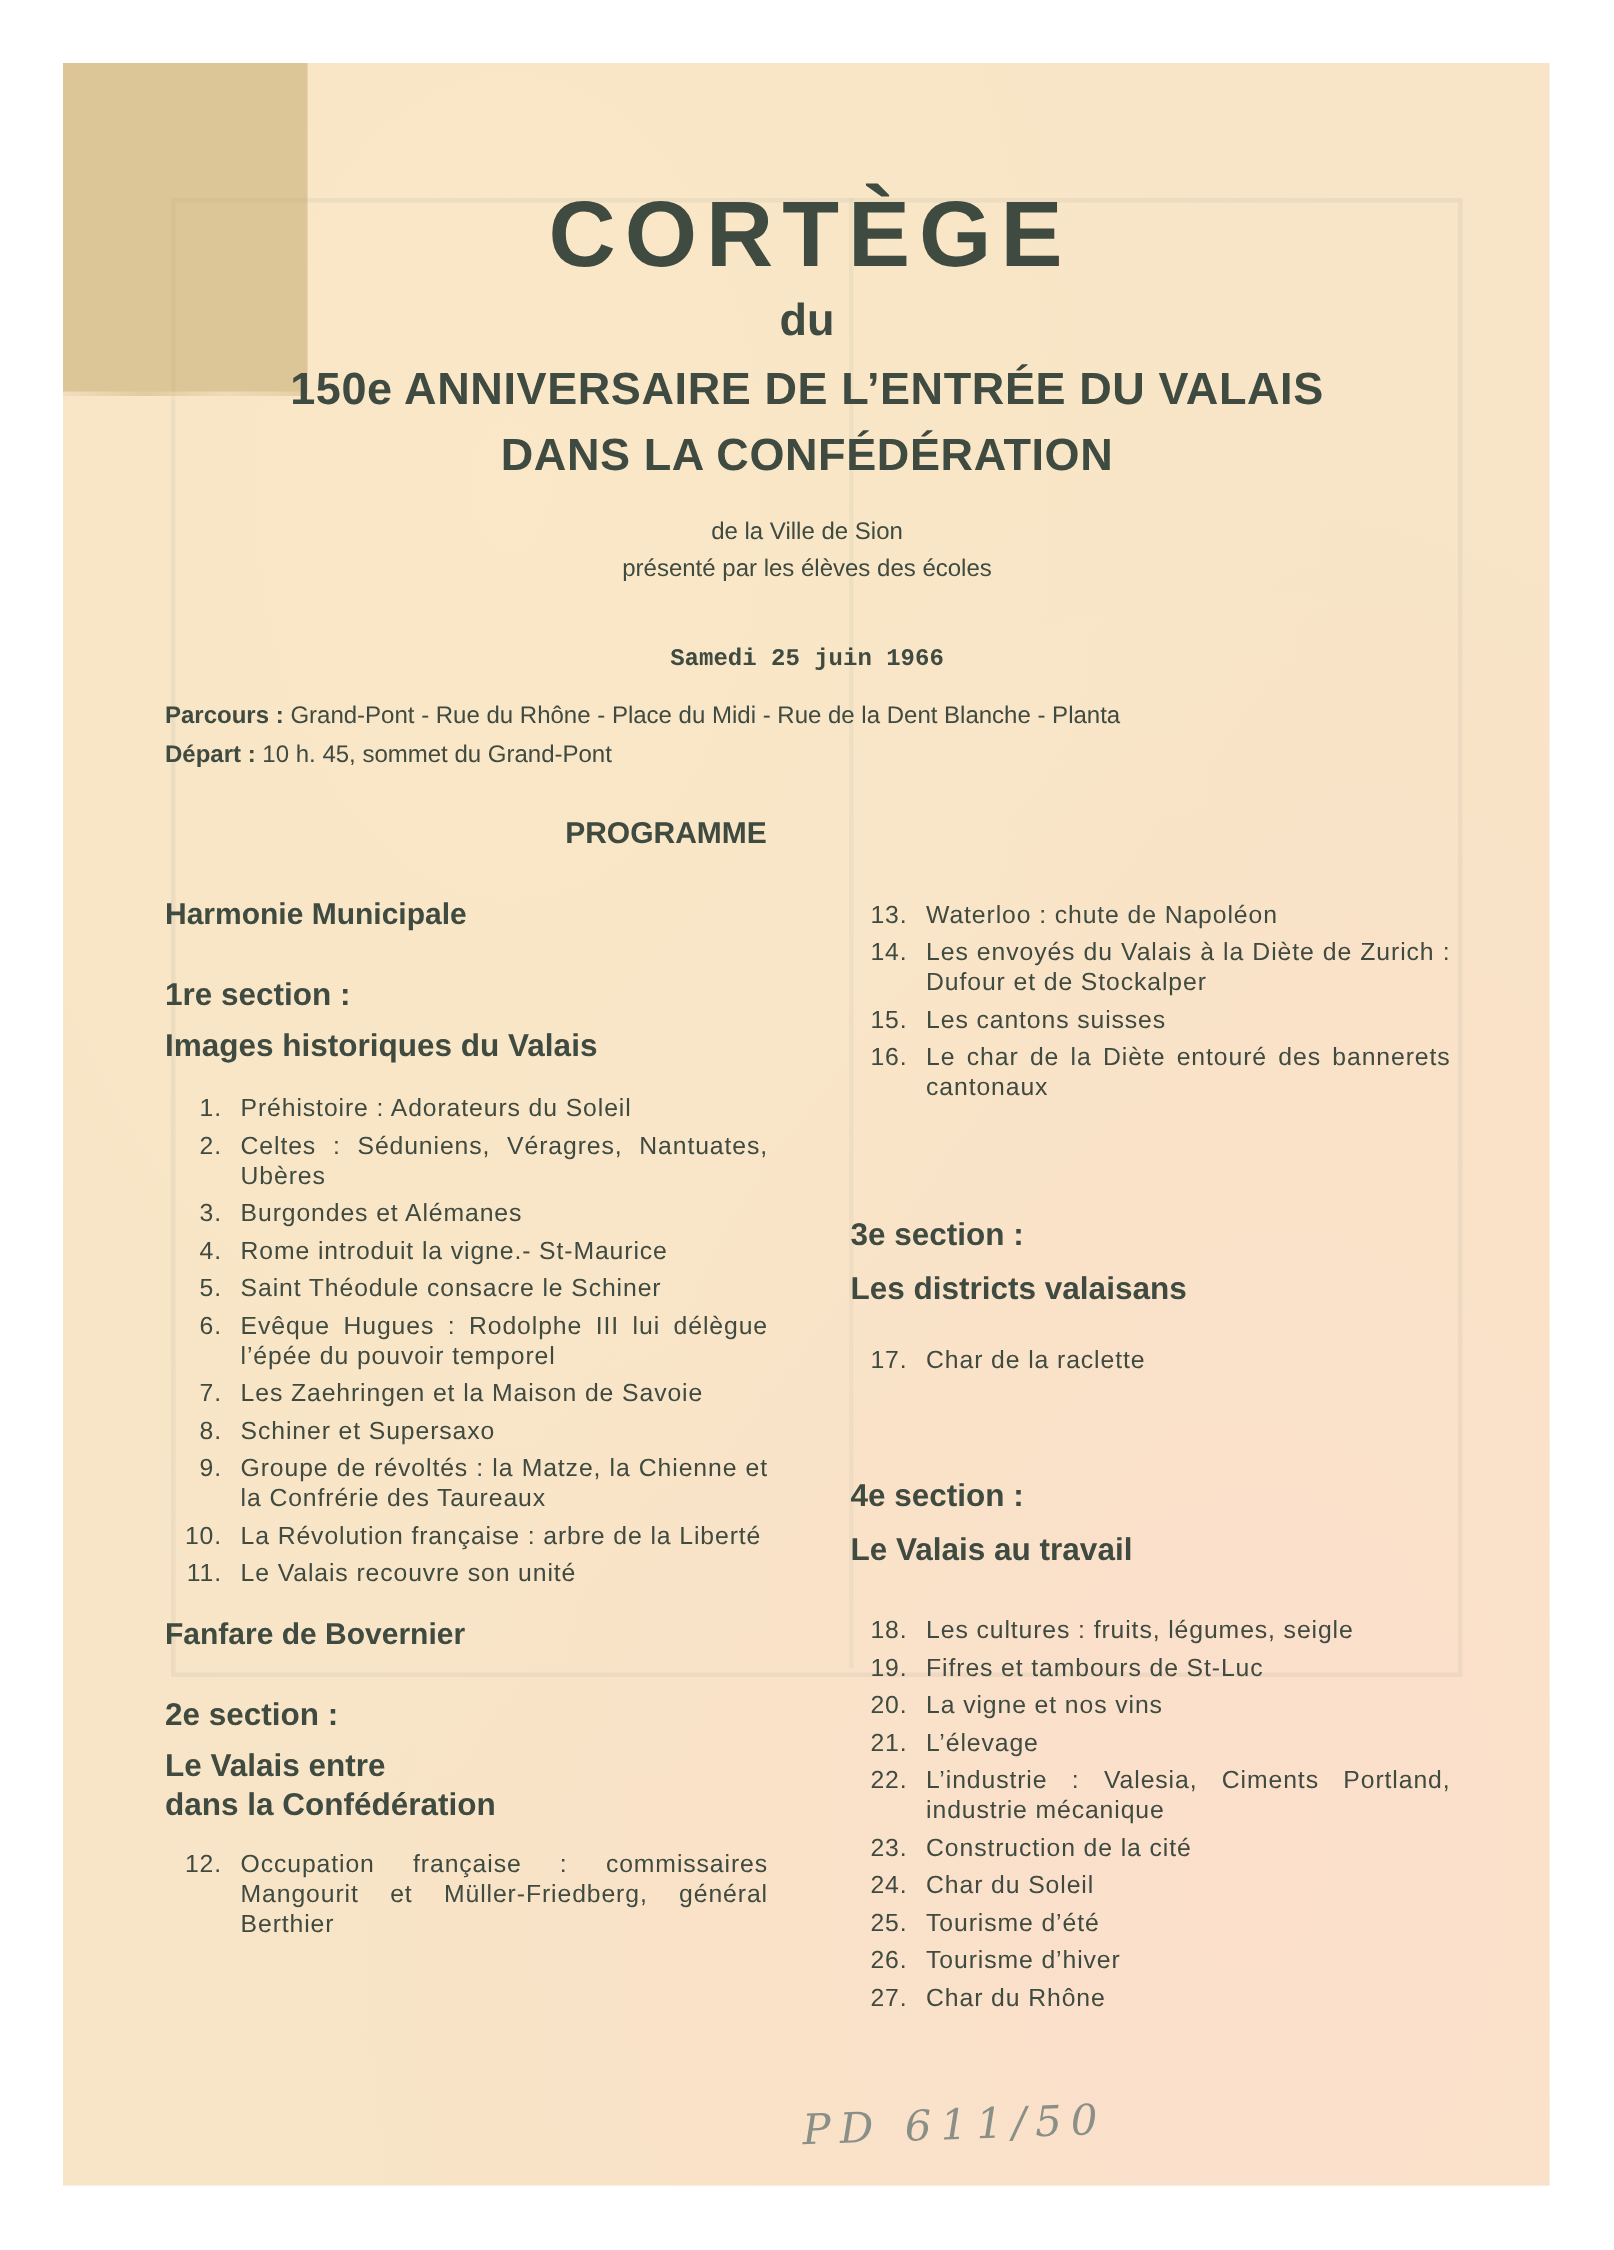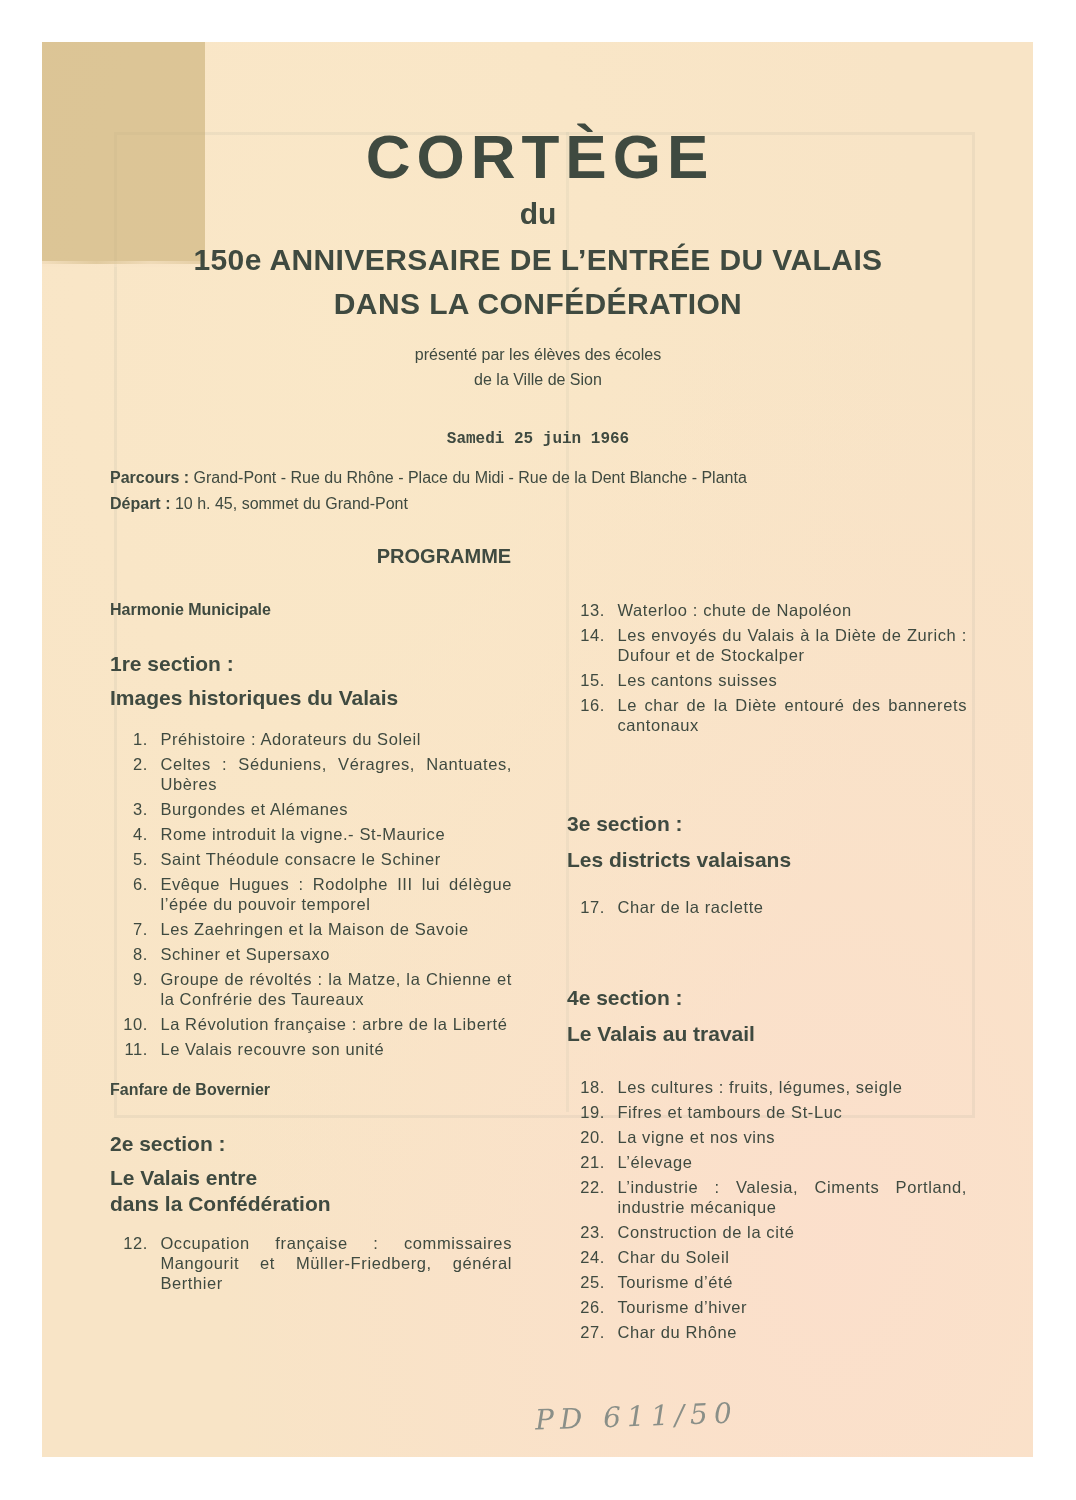--- a/index.html
+++ b/index.html
@@ -119,21 +119,21 @@
     }
 
     .col {
       position: absolute;
       font-size: 16.5px;
       line-height: 20px;
     }
     .col-left { left: 110px; width: 402px; top: 600px; }
     .col-right { left: 567px; width: 400px; top: 600px; }
 
-    .band { font-weight: bold; font-size: 16px; }
+    .band { font-weight: bold; font-size: 20px; }
     .sec-label { font-weight: bold; font-size: 21px; line-height: 28px; }
     .sec-title { font-weight: bold; font-size: 21px; line-height: 26px; }
 
     .item {
       display: flex;
       margin: 0 0 5px 0;
       letter-spacing: 0.6px;
     }
     .item .num {
       width: 40px;
@@ -169,22 +169,22 @@
   <div class="tape"></div>
 </div>
 
 <div class="abs title">CORTÈGE</div>
 <div class="abs du">du</div>
 <div class="abs subtitle">
   <div>150e ANNIVERSAIRE DE L’ENTRÉE DU VALAIS</div>
   <div>DANS LA CONFÉDÉRATION</div>
 </div>
 <div class="abs presented">
+  <div>de la Ville de Sion</div>
   <div>présenté par les élèves des écoles</div>
-  <div>de la Ville de Sion</div>
 </div>
 <div class="abs date">Samedi 25 juin 1966</div>
 <div class="abs route">
   <div>
     <b>Parcours :</b>
     <span>Grand-Pont - Rue du Rhône - Place du Midi - Rue de la Dent Blanche - Planta</span>
   </div>
   <div>
     <b>Départ :</b>
     <span>10 h. 45, sommet du Grand-Pont</span>

